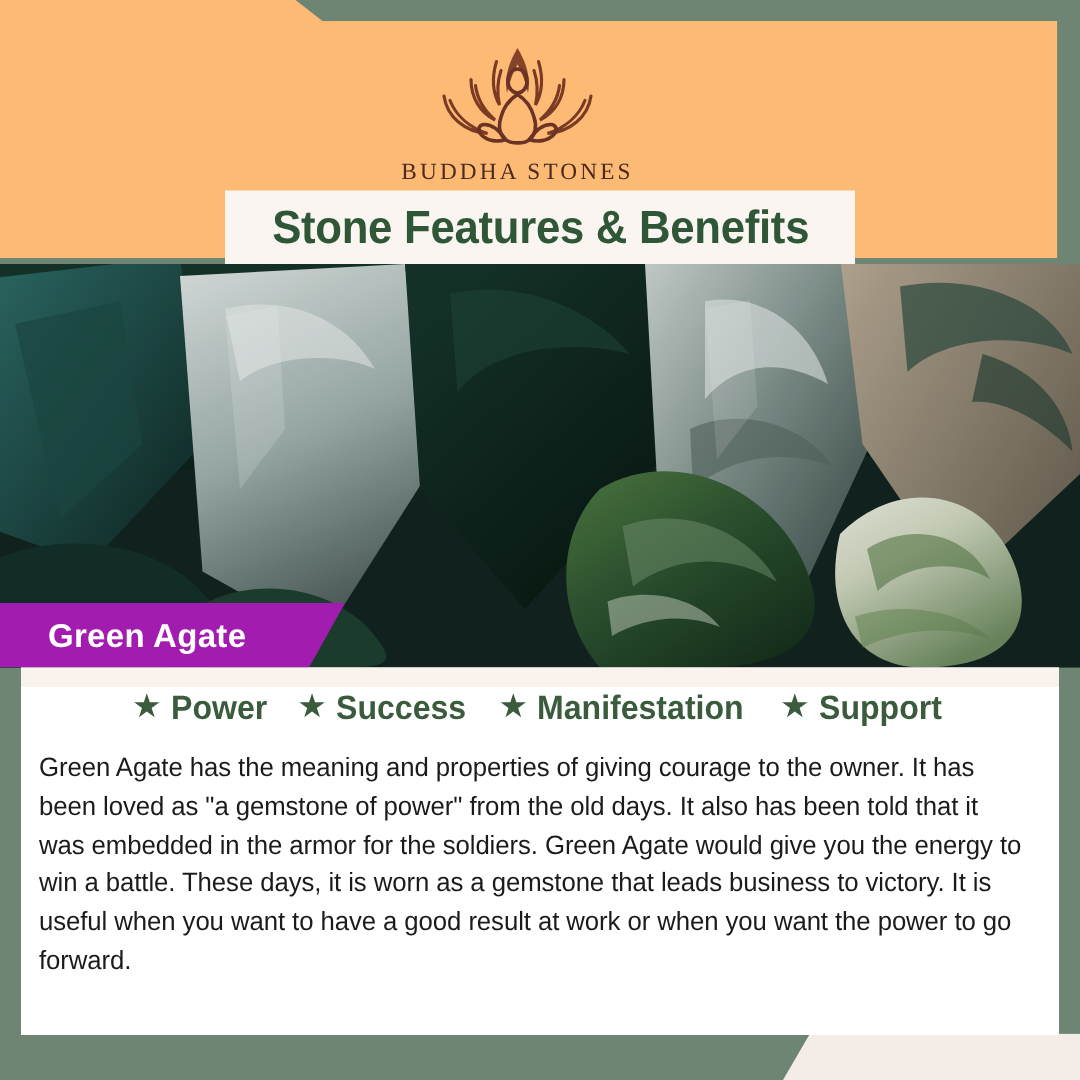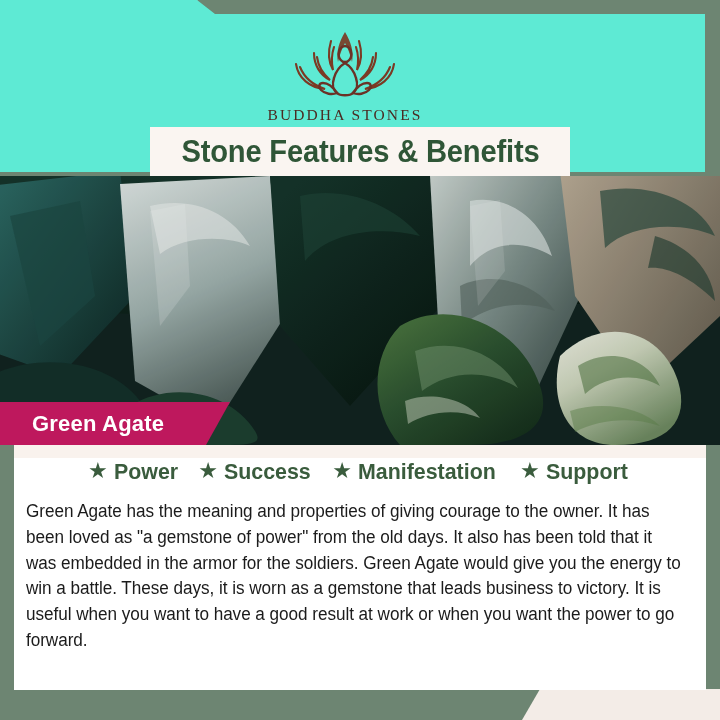--- a/index.html
+++ b/index.html
@@ -36,21 +36,21 @@
     clip-path: polygon(0 0, 197px 0, 215px 36px, 0 36px);
     z-index: 2;
   }
 
   
   .header-panel {
     position: absolute;
     left: 0; top: 0;
     width: 705px;
     height: 172px;
-    background: #5eead4;
+    background: #fdba74;
     clip-path: polygon(0 0, 197px 0, 215px 14px, 705px 14px, 705px 176px, 0 176px);
     z-index: 3;
   }
 
   .logo-wrap {
     position: absolute;
     left: 0; right: 15px;
     top: 26px;
     display: flex;
     flex-direction: column;
@@ -98,21 +98,21 @@
     background: #11201a;
   }
   .photo-band svg { display: block; width: 720px; height: 269px; }
 
   
   .stone-label {
     position: absolute;
     left: 0; top: 402px;
     height: 43px;
     width: 230px;
-    background: #be185d;
+    background: #a21caf;
     clip-path: polygon(0 0, 230px 0, 206px 43px, 0 43px);
     z-index: 6;
     display: flex;
     align-items: center;
   }
   .stone-label-text {
     margin-left: 32px;
     color: #ffffff;
     font-size: 22px;
     font-weight: 700;

